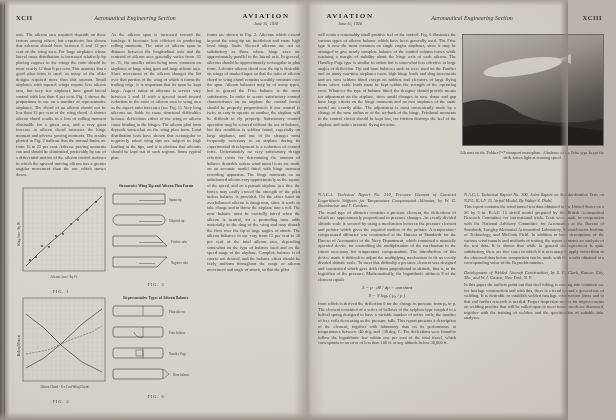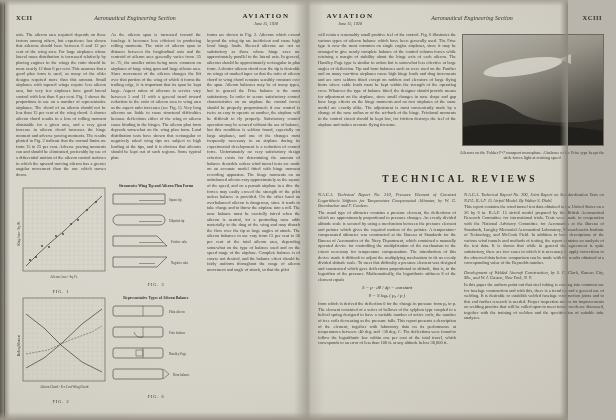--- a/index.html
+++ b/index.html
@@ -169,21 +169,20 @@
     <div class="photo">
       <svg width="140" height="110" viewBox="0 0 140 110">
         <ellipse cx="60" cy="32" rx="40" ry="8" fill="#d3d0c7" opacity="0.92" transform="rotate(-9 60 32)"></ellipse>
         <path d="M96 24 l12 -5 v10 z" fill="#c6c3ba" opacity="0.9"></path>
         <path d="M0 110 L0 68 Q28 58 54 76 T140 84 L140 110 Z" fill="#2b2925" opacity="0.85"></path>
         <path d="M0 110 L0 92 Q50 84 140 96 L140 110 Z" fill="#1f1e1b" opacity="0.9"></path>
       </svg>
     </div>
     <div class="photocap">Ailerons on the Fokker F-7 transport monoplane. A balance of the Frise type keeps the stick forces light at cruising speed</div>
 
-    <div class="trheading">TECHNICAL REVIEWS</div>
 
     <div class="body-text colRevL">
       <div class="rtitle">N.A.C.A. Technical Report No. 310, Pressure Element of Constant Logarithmic Stiffness for Temperature Compensated Altimeter, by W. G. Brombacher and F. Cordero.</div>
       <div>The usual type of altimeter contains a pressure element, the deflections of which are approximately proportional to pressure changes. An evenly divided altitude scale is secured by using a mechanism between the pressure element and pointer which gives the required motion of the pointer. A temperature-compensated altimeter was constructed at the Bureau of Standards for the Bureau of Aeronautics of the Navy Department, which contained a manually operated device for controlling the multiplication of the mechanism to the extent necessary for temperature compensation. The introduction of this device made it difficult to adjust the multiplying mechanism to fit an evenly divided altitude scale. To meet this difficulty a pressure element was designed and constructed which gave deflections proportional to altitude, that is, to the logarithm of the pressure. Mathematically, the logarithmic stiffness S of the element equals</div>
       <div class="equation">S = p · dθ / dp = constant</div>
       <div class="equation">θ = S logₑ ( p₀ / p )</div>
       <div>from which is derived the deflection θ for the change in pressure from p₀ to p. The element consisted of a series of bellows of the sylphon type coupled to a helical spring designed to have a variable number of active coils, the number of free coils decreasing as the pressure falls. This report presents a description of the element, together with laboratory data on its performance at temperatures between -40 deg. and +30 deg. C. The deflections were found to follow the logarithmic law within one per cent of the total travel, which corresponds to an error of less than 100 ft. at any altitude below 30,000 ft.</div>
     </div>
 
     <div class="body-text colRevR">

